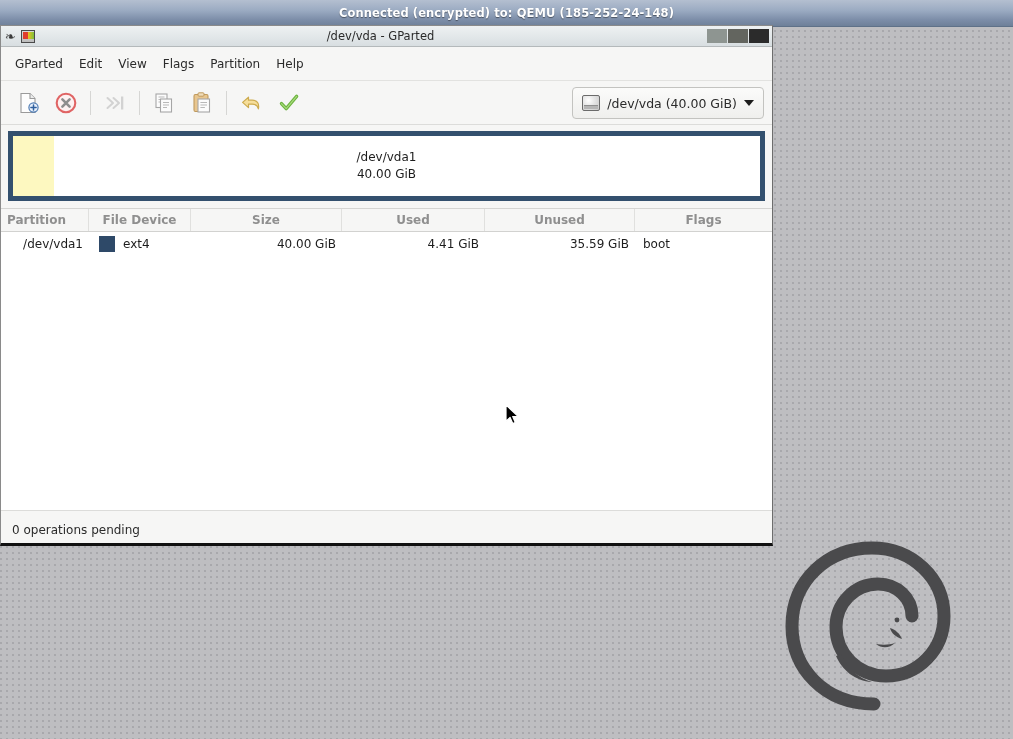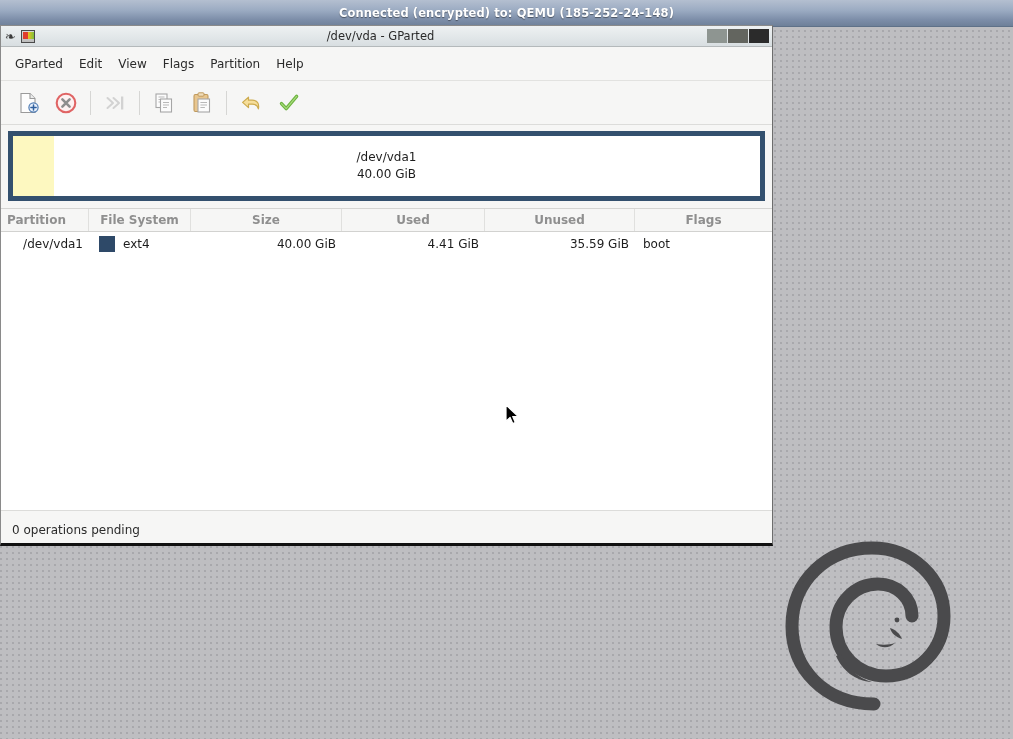--- a/index.html
+++ b/index.html
@@ -441,36 +441,41 @@
         </svg>
       </div>
 
       <div class="tool-btn">
         <svg class="tool-icon" width="24" height="24" viewBox="0 0 24 24">
           <path d="M4.5 12.6 L9.2 17.6 L19.6 5.4" fill="none" stroke="#6cb33f" stroke-width="3.4" stroke-linecap="round" stroke-linejoin="round"></path>
           <path d="M4.5 12.6 L9.2 17.6 L19.6 5.4" fill="none" stroke="#a8da7c" stroke-width="1.2" stroke-linecap="round" stroke-linejoin="round"></path>
         </svg>
       </div>
 
+      <div id="device-combo">
+        <span class="hdd-icon"></span>
+        <span class="combo-label">/dev/vda (40.00 GiB)</span>
+        <span class="caret-down"></span>
+      </div>
     </div>
 
     <div id="graphic-area">
       <div id="partition-graphic" style="border-color: rgb(51, 80, 110);">
         <div class="used-block" style="background: rgb(253, 248, 192);"></div>
         <div class="unused-block" style="background: rgb(255, 255, 255);">
           <span class="graphic-label">/dev/vda1</span>
           <span class="graphic-label">40.00 GiB</span>
         </div>
       </div>
     </div>
 
     <div id="partition-table">
       <div class="table-header">
         <div class="th c-partition">Partition</div>
-        <div class="th c-filesystem">File System</div>
+        <div class="th c-filesystem">File Device</div>
         <div class="th c-size">Size</div>
         <div class="th c-used">Used</div>
         <div class="th c-unused">Unused</div>
         <div class="th c-flags">Flags</div>
       </div>
       <div class="table-row">
         <div class="td c-partition">/dev/vda1</div>
         <div class="td c-filesystem">
           <span class="fs-swatch" style="background: rgb(46, 73, 104);"></span>
           <span>ext4</span>

